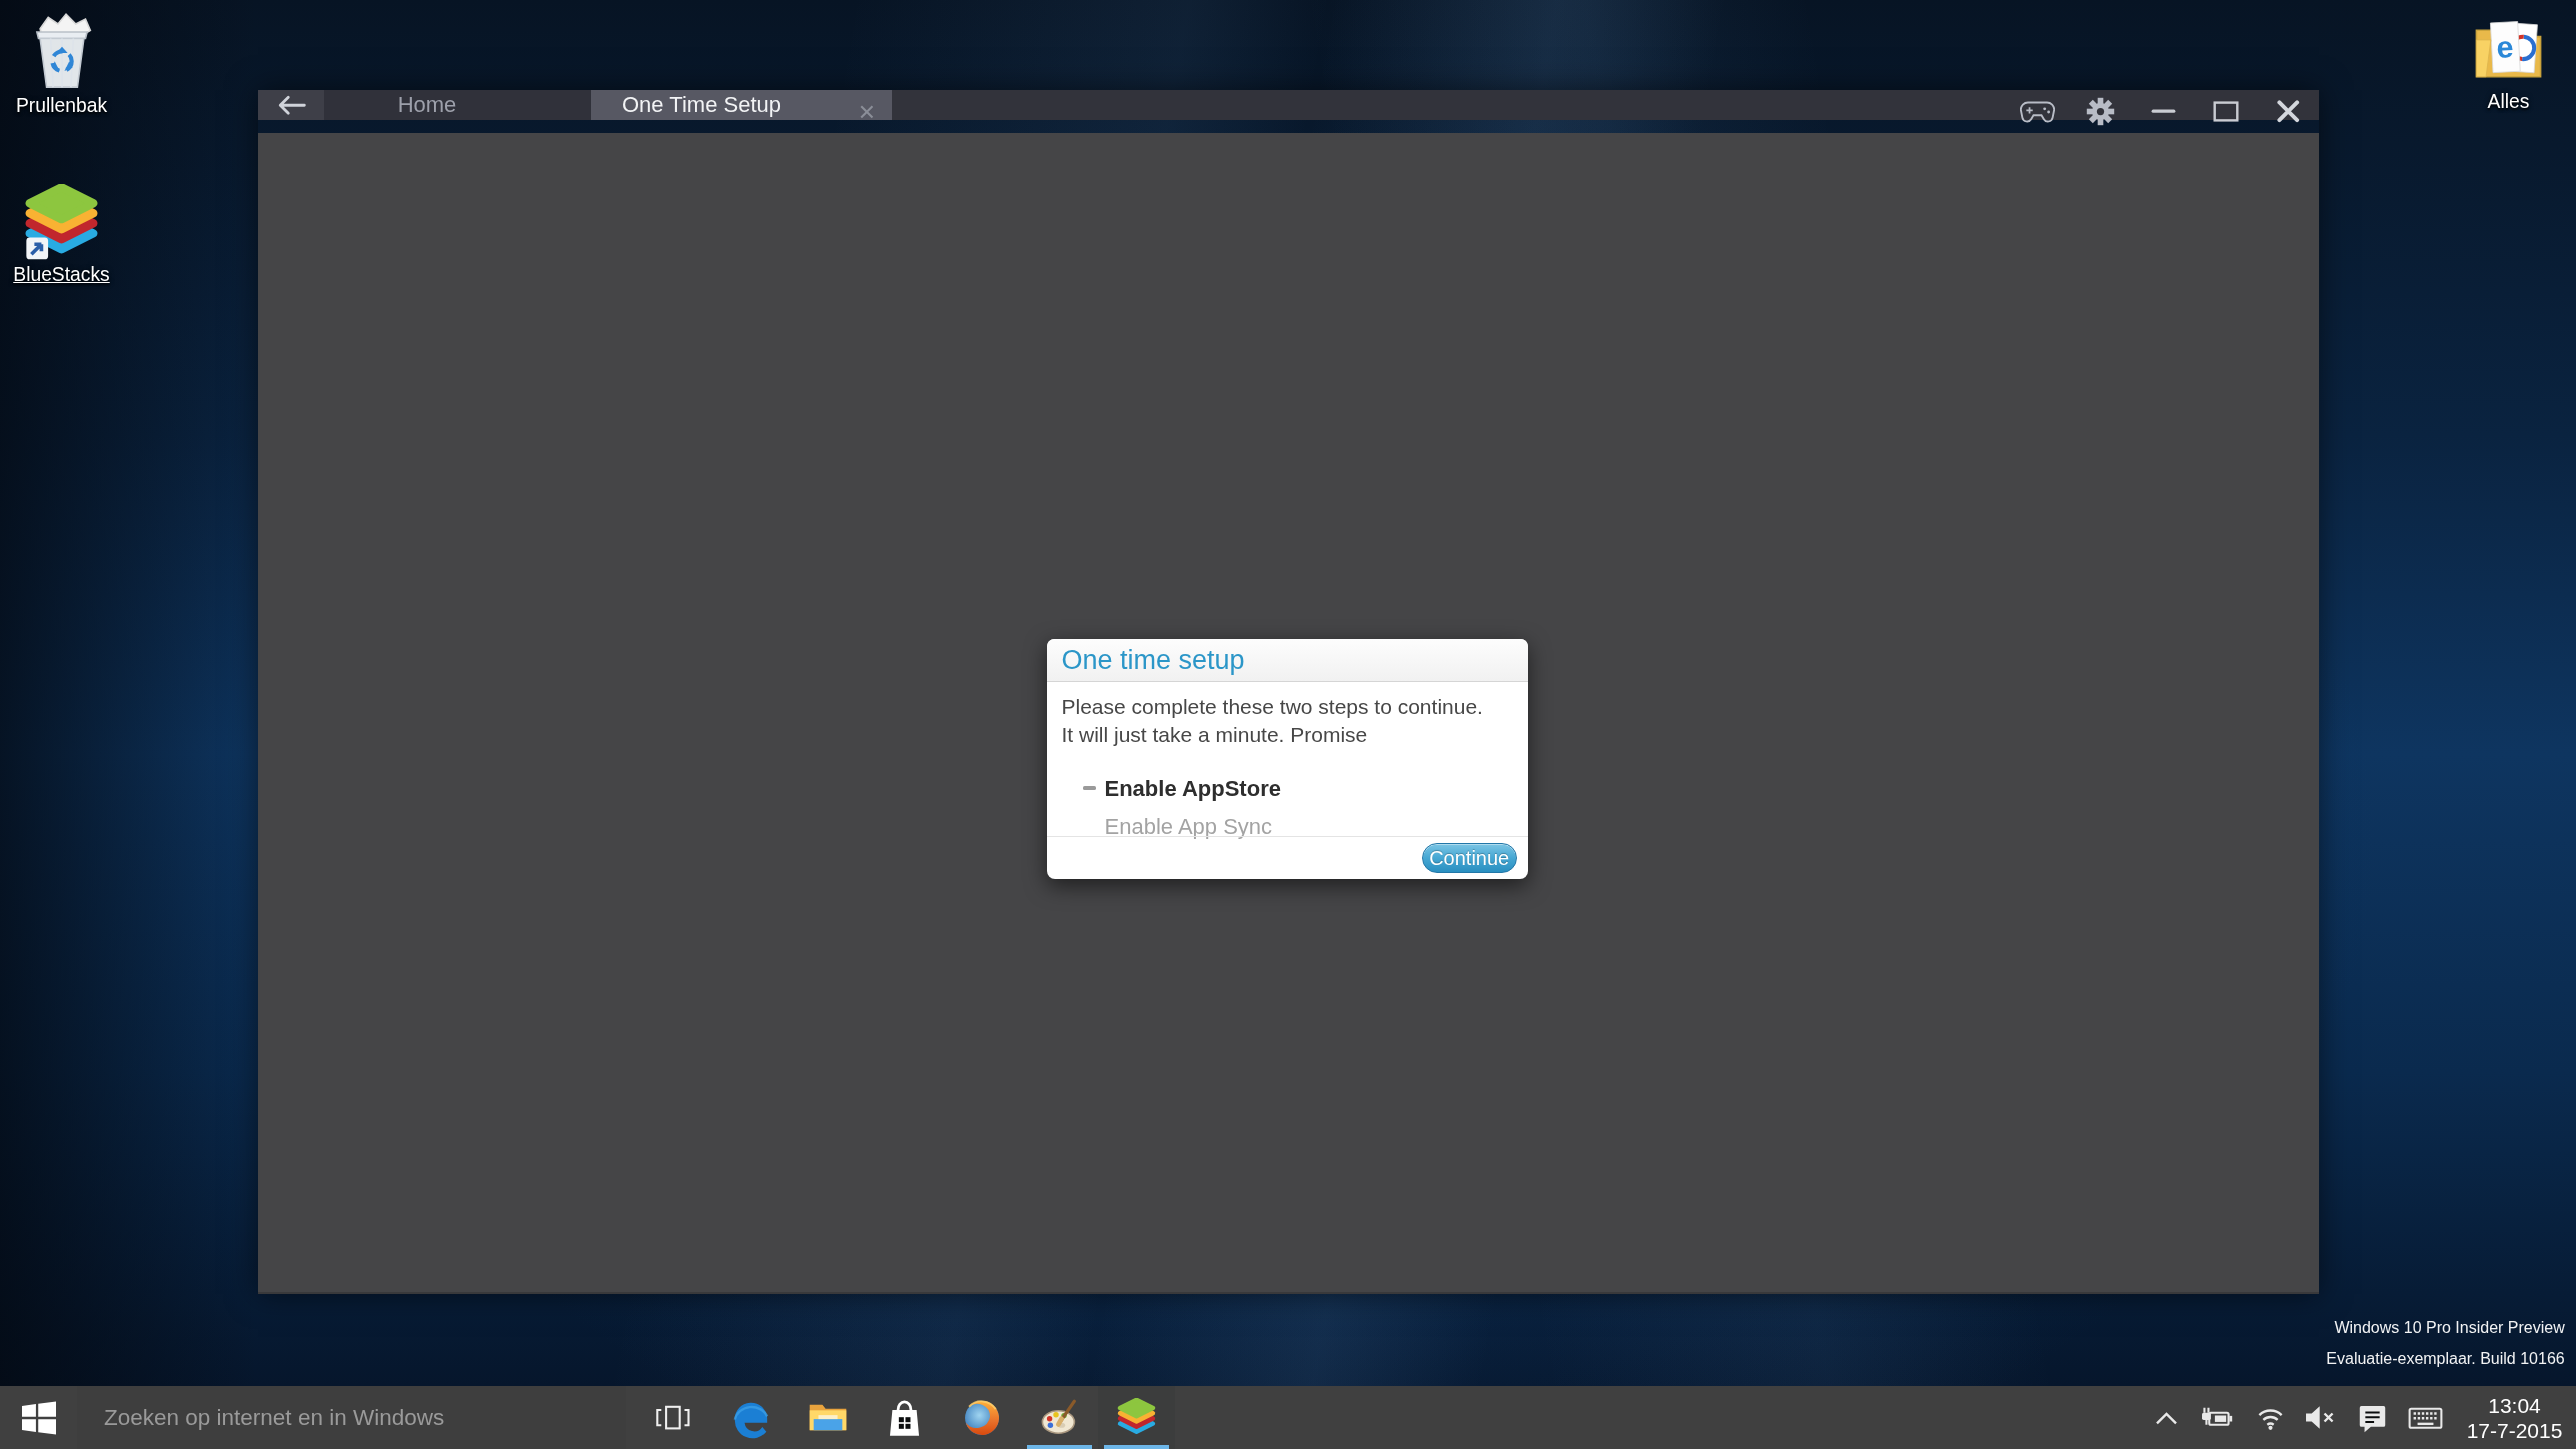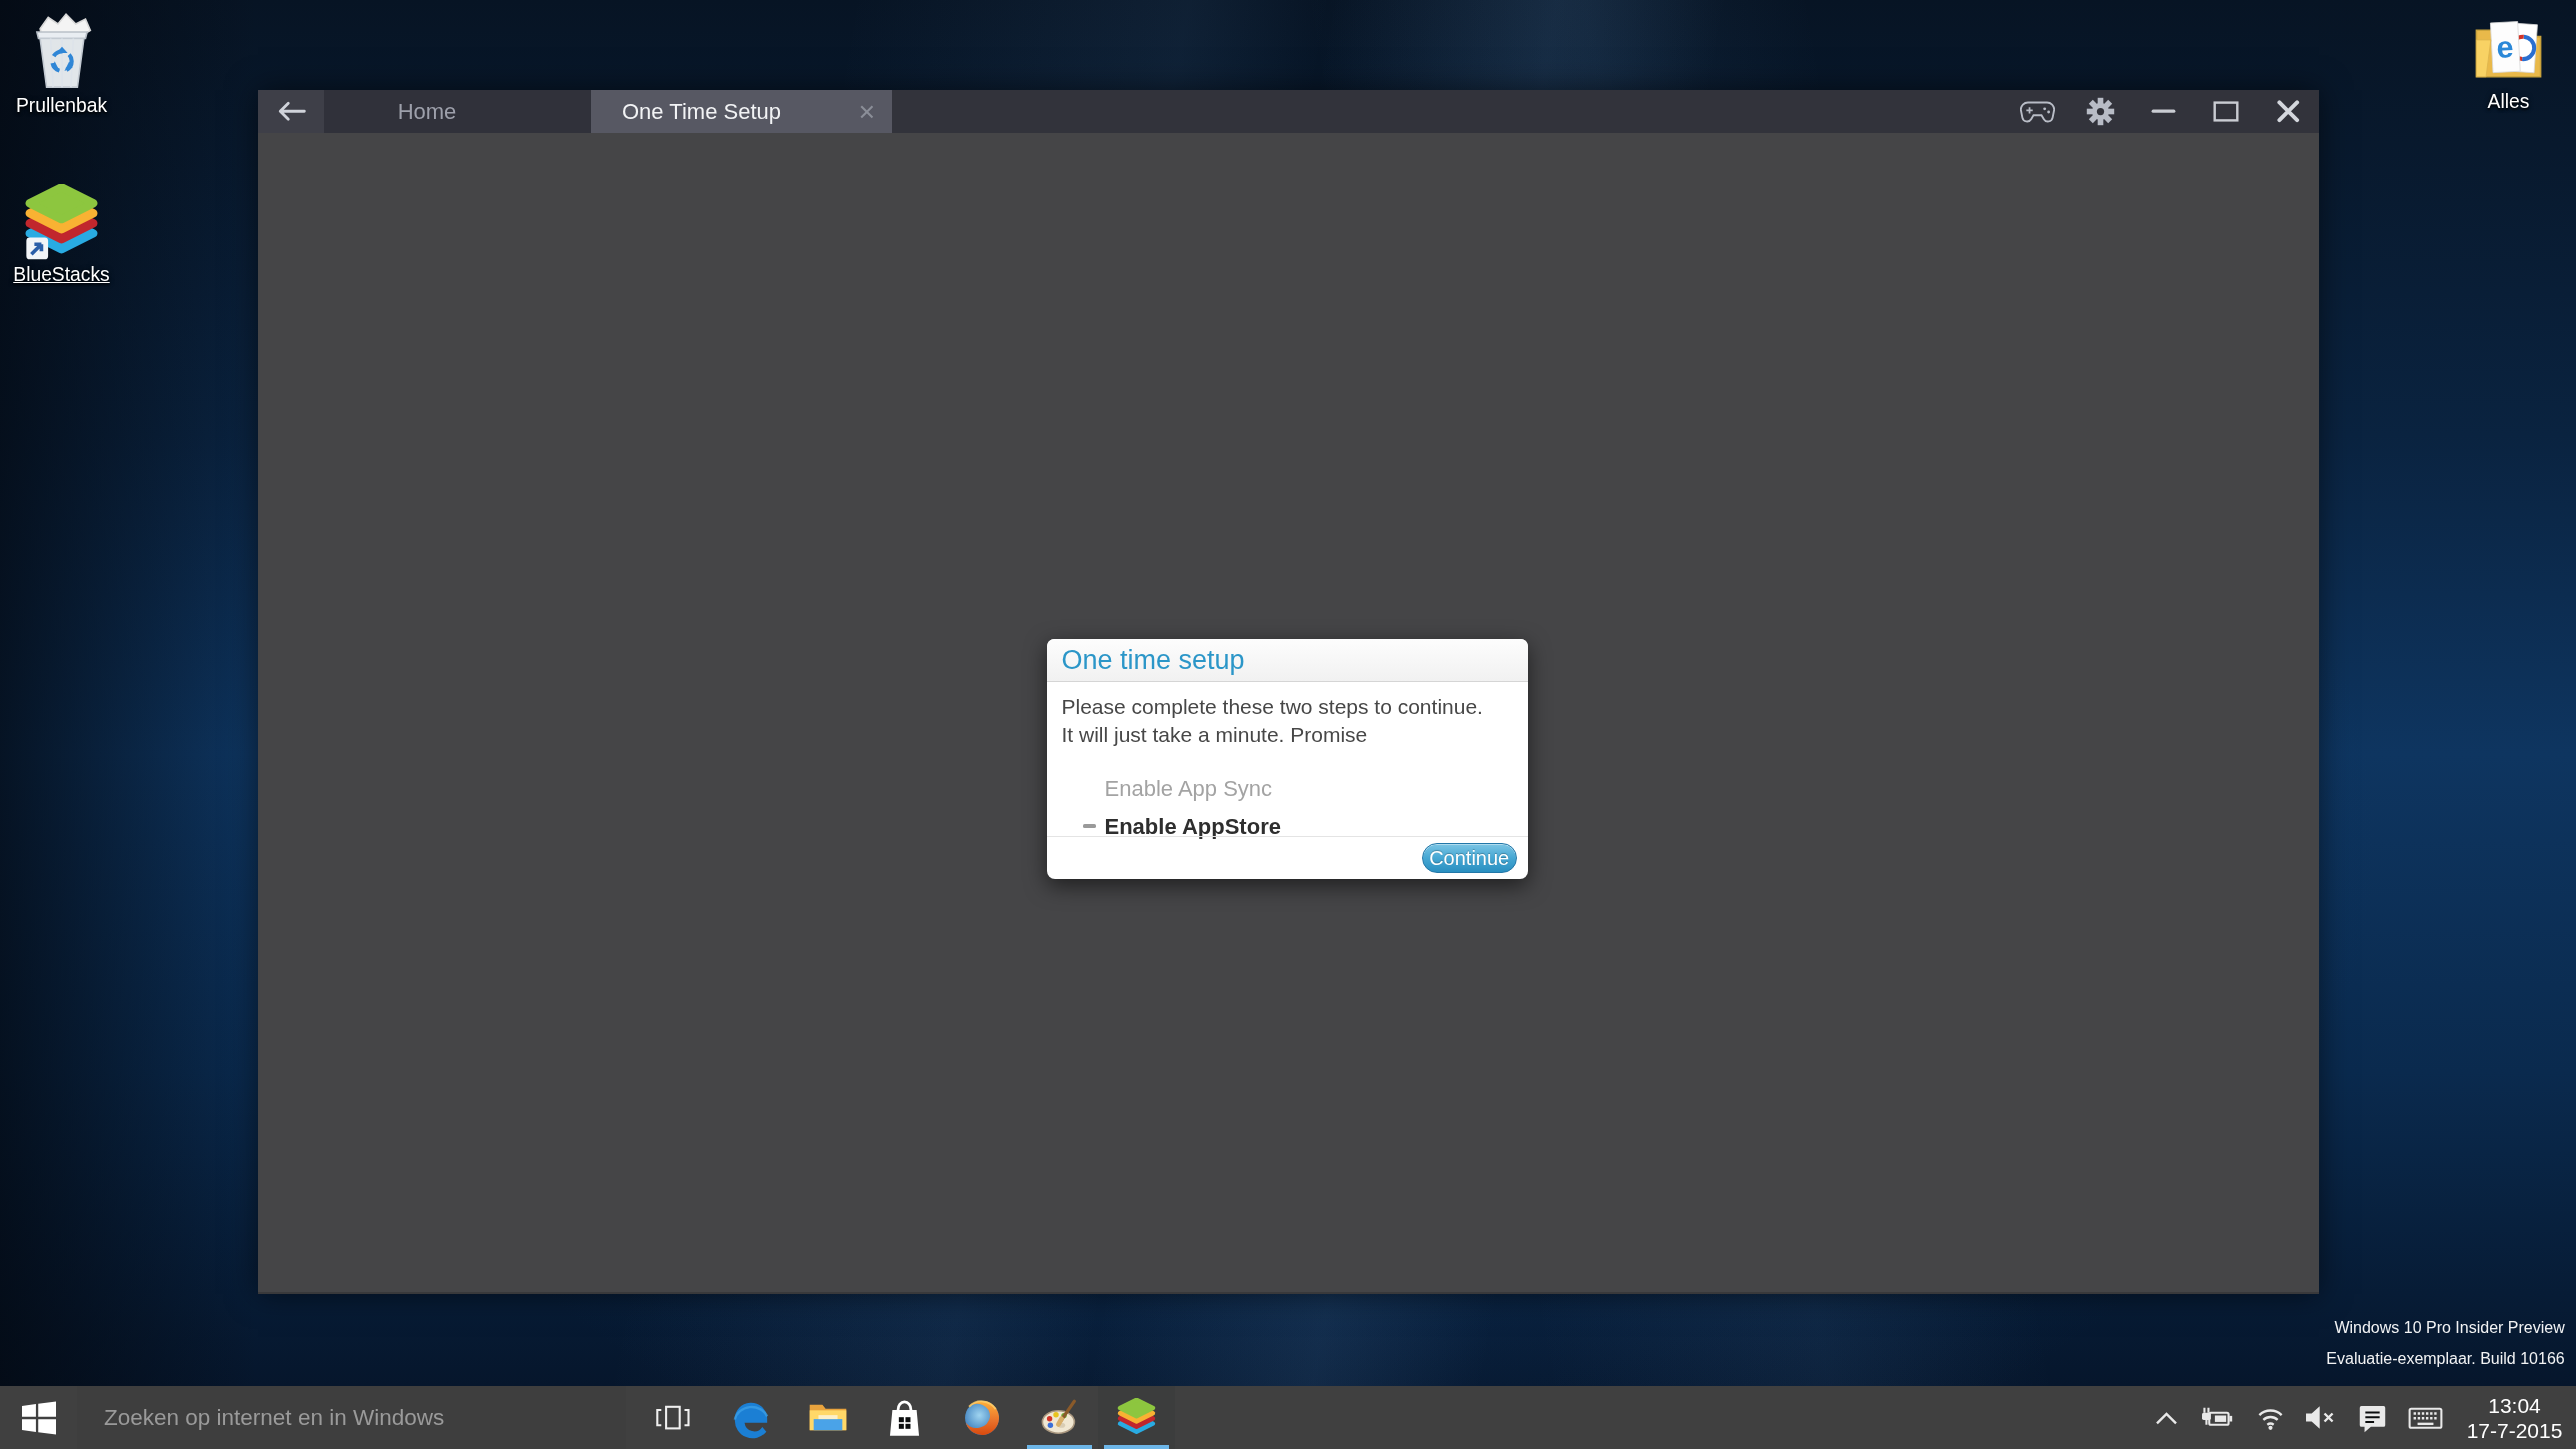--- a/index.html
+++ b/index.html
@@ -21,21 +21,21 @@
   .desk-icon .ic{display:block;margin:0 auto;}
   .desk-icon .lbl{display:block;margin-top:3.2px;font-size:19.3px;line-height:22.5px;
     text-shadow:0 1.6px 2.4px rgba(0,0,0,.9),0 0 4.8px rgba(0,0,0,.6);}
   #icon-prullenbak{left:13px;top:11.3px;}
   #icon-bluestacks{left:13px;top:184px;text-decoration:underline;}
   #icon-alles{left:2460px;top:11.3px;}
 
   
   #bs-window{position:absolute;left:258px;top:90px;width:2061px;height:1204px;
     box-shadow:0 0 29px rgba(0,0,0,.55);}
-  #bs-titlebar{position:absolute;left:0;top:0;right:0;height:43px;background:#32333b;display:flex;align-items:stretch;}
+  #bs-titlebar{position:absolute;left:0;top:0;right:0;height:30px;background:#32333b;display:flex;align-items:stretch;}
   #bs-back{width:66px;background:#3e3f48;display:flex;align-items:center;justify-content:center;cursor:pointer;}
   .bs-tab{display:flex;align-items:center;font-size:22px;color:#9da0ab;}
   #tab-home{width:206px;justify-content:center;padding-right:61px;background:#30313a;}
   #tab-setup{width:270px;background:#575863;color:#f2f3f5;position:relative;padding-left:31px;}
   #tab-setup .tab-close{position:absolute;right:13px;top:9.7px;width:24px;height:24px;display:flex;align-items:center;justify-content:center;cursor:pointer;}
   #bs-tb-icons{position:absolute;right:8px;top:0;height:43px;display:flex;gap:17.7px;align-items:center;}
   .tb-btn{width:45px;height:43px;display:flex;align-items:center;justify-content:center;cursor:pointer;}
   #bs-content{position:absolute;left:0;top:43px;right:0;bottom:0;background:#454547;border-bottom:2.4px solid #39393b;}
 
   
@@ -193,26 +193,26 @@
     <div id="bs-content">
 
       <div id="ots-dialog">
         <div id="ots-header">
           <span id="ots-title">One time setup</span>
         </div>
         <div id="ots-body">
           <div>Please complete these two steps to continue.</div>
           <div>It will just take a minute. Promise</div>
           <div id="ots-steps">
-            <div class="ots-step pending">
-              <span>Enable App Sync</span>
-            </div>
             <div class="ots-step current">
               <span class="dash"></span>
               <span>Enable AppStore</span>
+            </div>
+            <div class="ots-step pending">
+              <span>Enable App Sync</span>
             </div>
           </div>
         </div>
         <div id="ots-footer">
           <div id="ots-continue">Continue</div>
         </div>
       </div>
     </div>
   </div>
 

